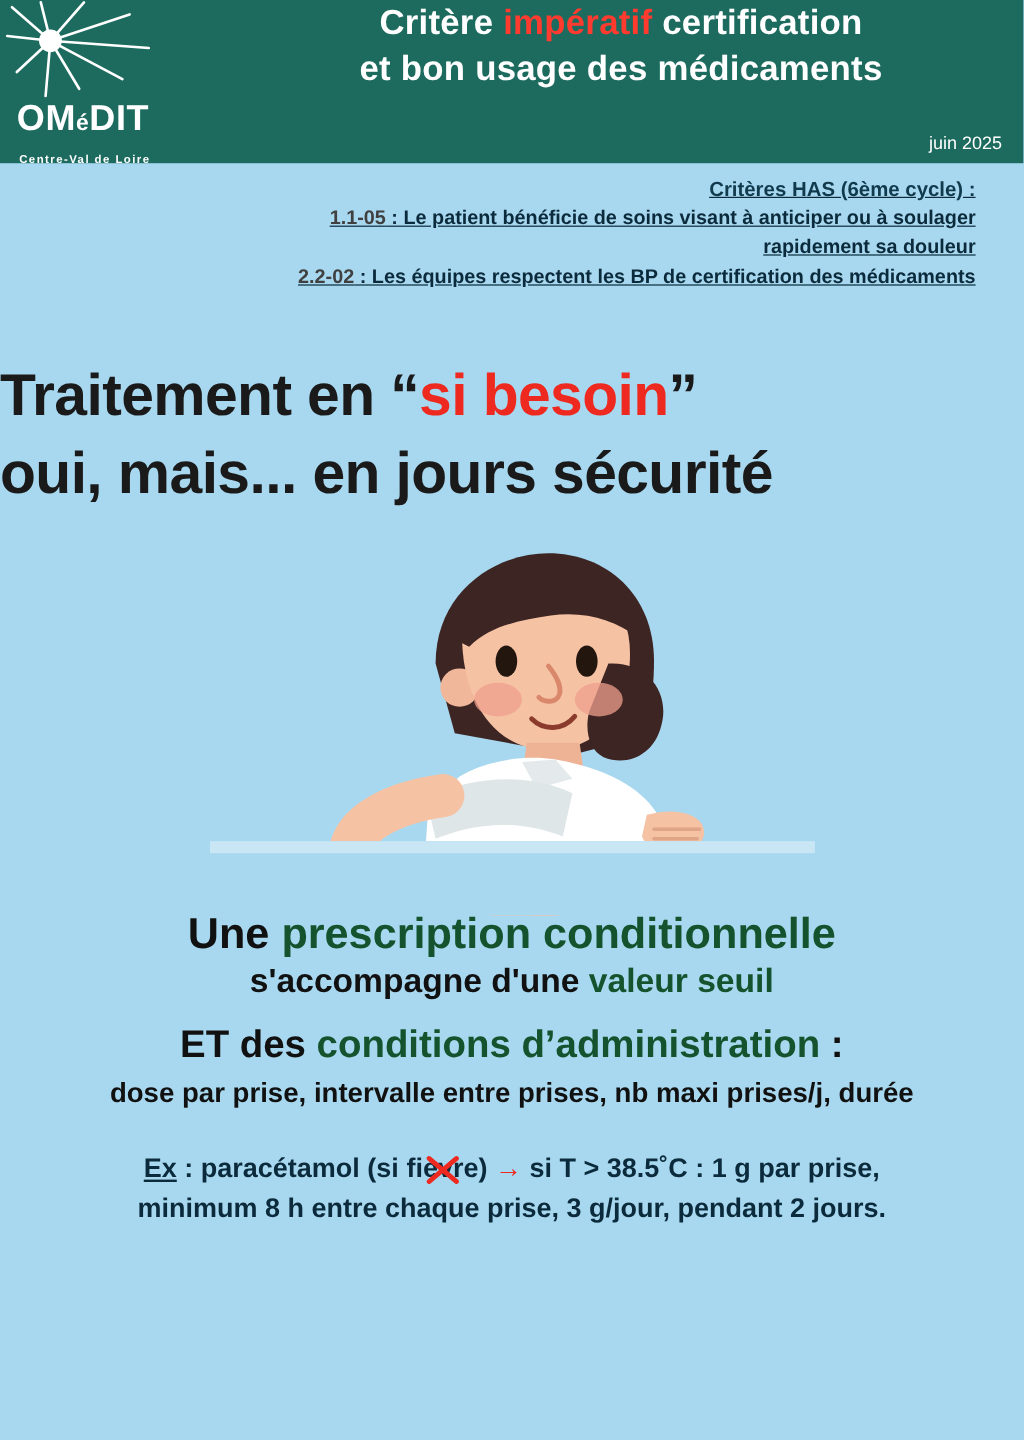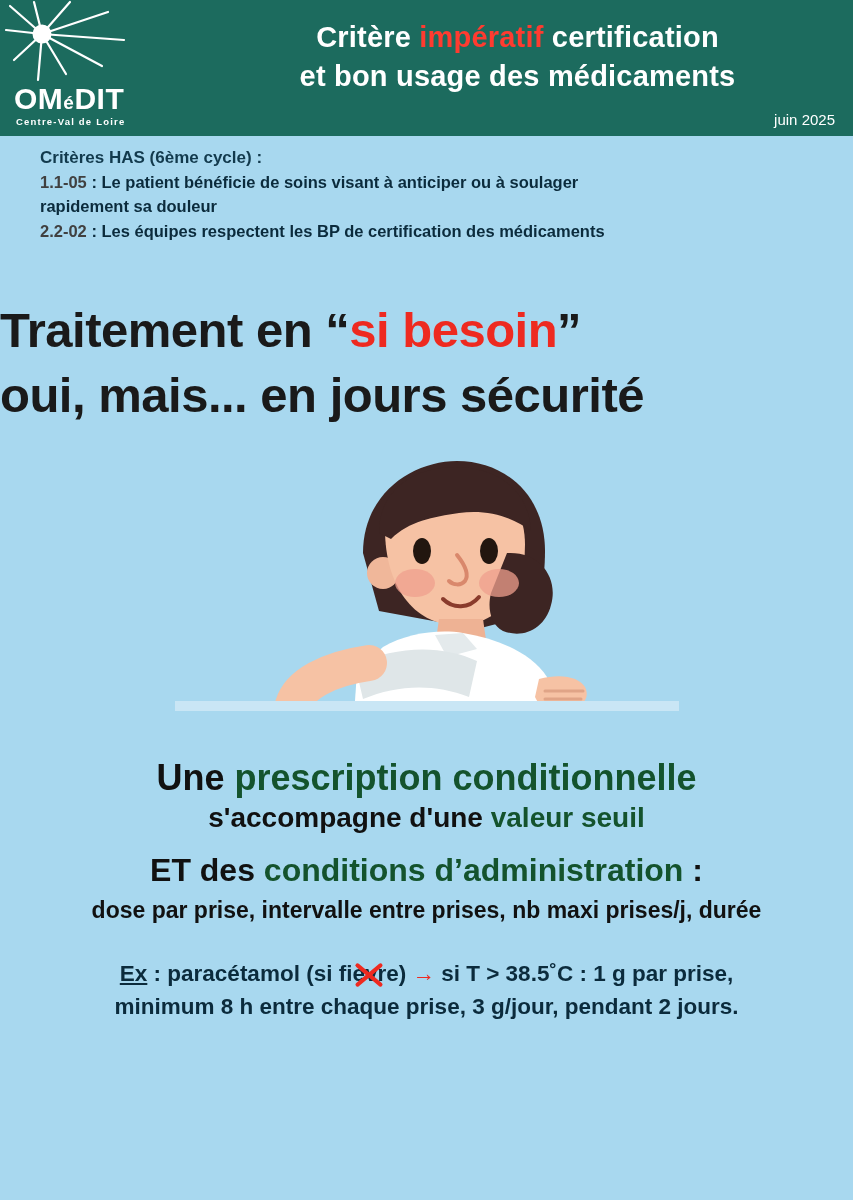--- a/index.html
+++ b/index.html
@@ -47,29 +47,28 @@
     font-size: 30px;
     font-weight: bold;
     letter-spacing: 0.5px;
   }
   .logo-text .small {
     font-size: 19px;
   }
   .logo-sub {
     position: absolute;
     left: 16px;
-    top: 116px;
+    top: 128px;
     color: #ffffff;
     font-size: 9.5px;
     font-weight: bold;
     letter-spacing: 1.2px;
   }
   .header-titles {
     flex: 1 1 auto;
-    padding-top: 18px;
     text-align: center;
     padding-right: 18px;
   }
   .header-titles .line {
     color: #ffffff;
     font-size: 29px;
     font-weight: bold;
     line-height: 1.35;
     letter-spacing: 0.2px;
   }
@@ -80,22 +79,23 @@
     position: absolute;
     right: 18px;
     bottom: 8px;
     color: #ffffff;
     font-size: 15px;
   }
 
   
   .criteria {
     padding: 12px 40px 0 40px;
-    text-align: left;
+    text-align: right;
     color: #0b2b3c;
+    text-decoration: underline;
   }
   .criteria .head {
     font-size: 17px;
     font-weight: bold;
     color: #123a4d;
     margin-bottom: 4px;
   }
   .criteria .item {
     font-size: 16.5px;
     font-weight: bold;

